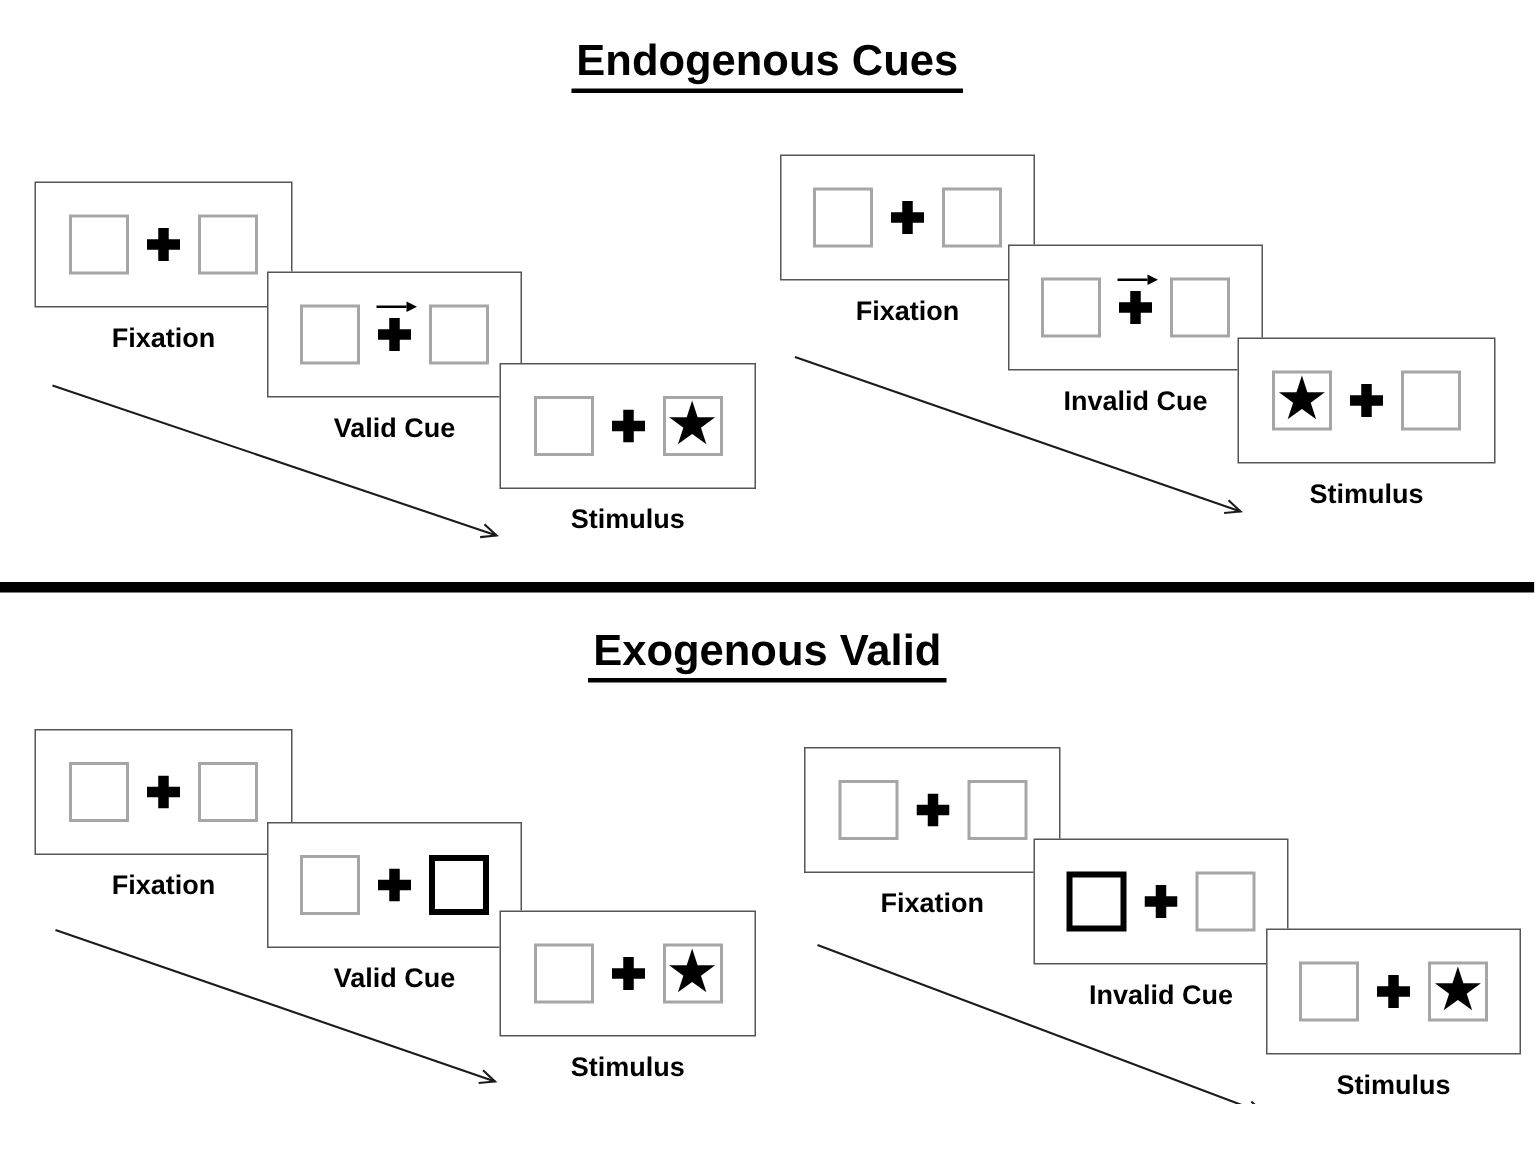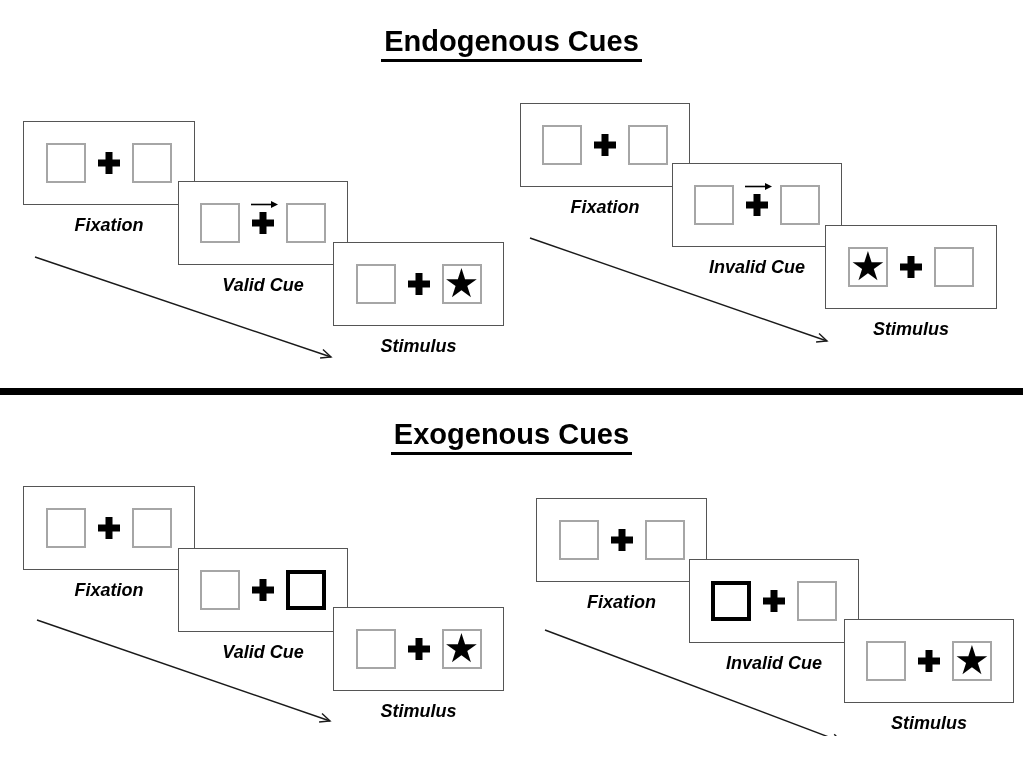--- a/index.html
+++ b/index.html
@@ -36,38 +36,38 @@
     font-family:"DejaVu Sans", sans-serif;
     transform:translateY(-1px);
   }
   .cross-wrap {
     position:relative; width:22px; height:22px; flex:0 0 auto;
     display:flex; align-items:center; justify-content:center;
   }
   .cue-arrow { position:absolute; bottom:calc(100% + 3px); left:-2px; }
   .panel-label {
     margin-top:11px; text-align:center;
-    font-size:18px; font-weight:bold; line-height:1.1; color:#000;font-style:italic;
+    font-size:18px; font-weight:bold; line-height:1.1; color:#000;
   }
   #arrow-overlay {
     position:absolute; left:0; top:0; width:1023px; height:767px;
     z-index:0; pointer-events:none;
   }
 </style>
 </head>
 <body>
 
 <div id="slide">
 
   <div class="section-title" style="top:26px;">
     <span class="title-text">Endogenous Cues</span>
   </div>
   <div class="divider" style="top:388px;"></div>
   <div class="section-title" style="top:419px;">
-    <span class="title-text">Exogenous Cues</span>
+    <span class="title-text">Exogenous Valid</span>
   </div>
 
   <svg id="arrow-overlay">
     <defs>
       <marker id="ah" viewBox="0 0 14 12" markerWidth="14" markerHeight="12" refX="12" refY="6" orient="auto" markerUnits="userSpaceOnUse">
         <path d="M2 1.5 L12 6 L2 10.5" fill="none" stroke="#1a1a1a" stroke-width="1.4"></path>
       </marker>
     </defs>
     <line x1="35" y1="257" x2="331" y2="357" stroke="#1a1a1a" stroke-width="1.4" marker-end="url(#ah)"></line>
     <line x1="530" y1="238" x2="827" y2="341" stroke="#1a1a1a" stroke-width="1.4" marker-end="url(#ah)"></line>

